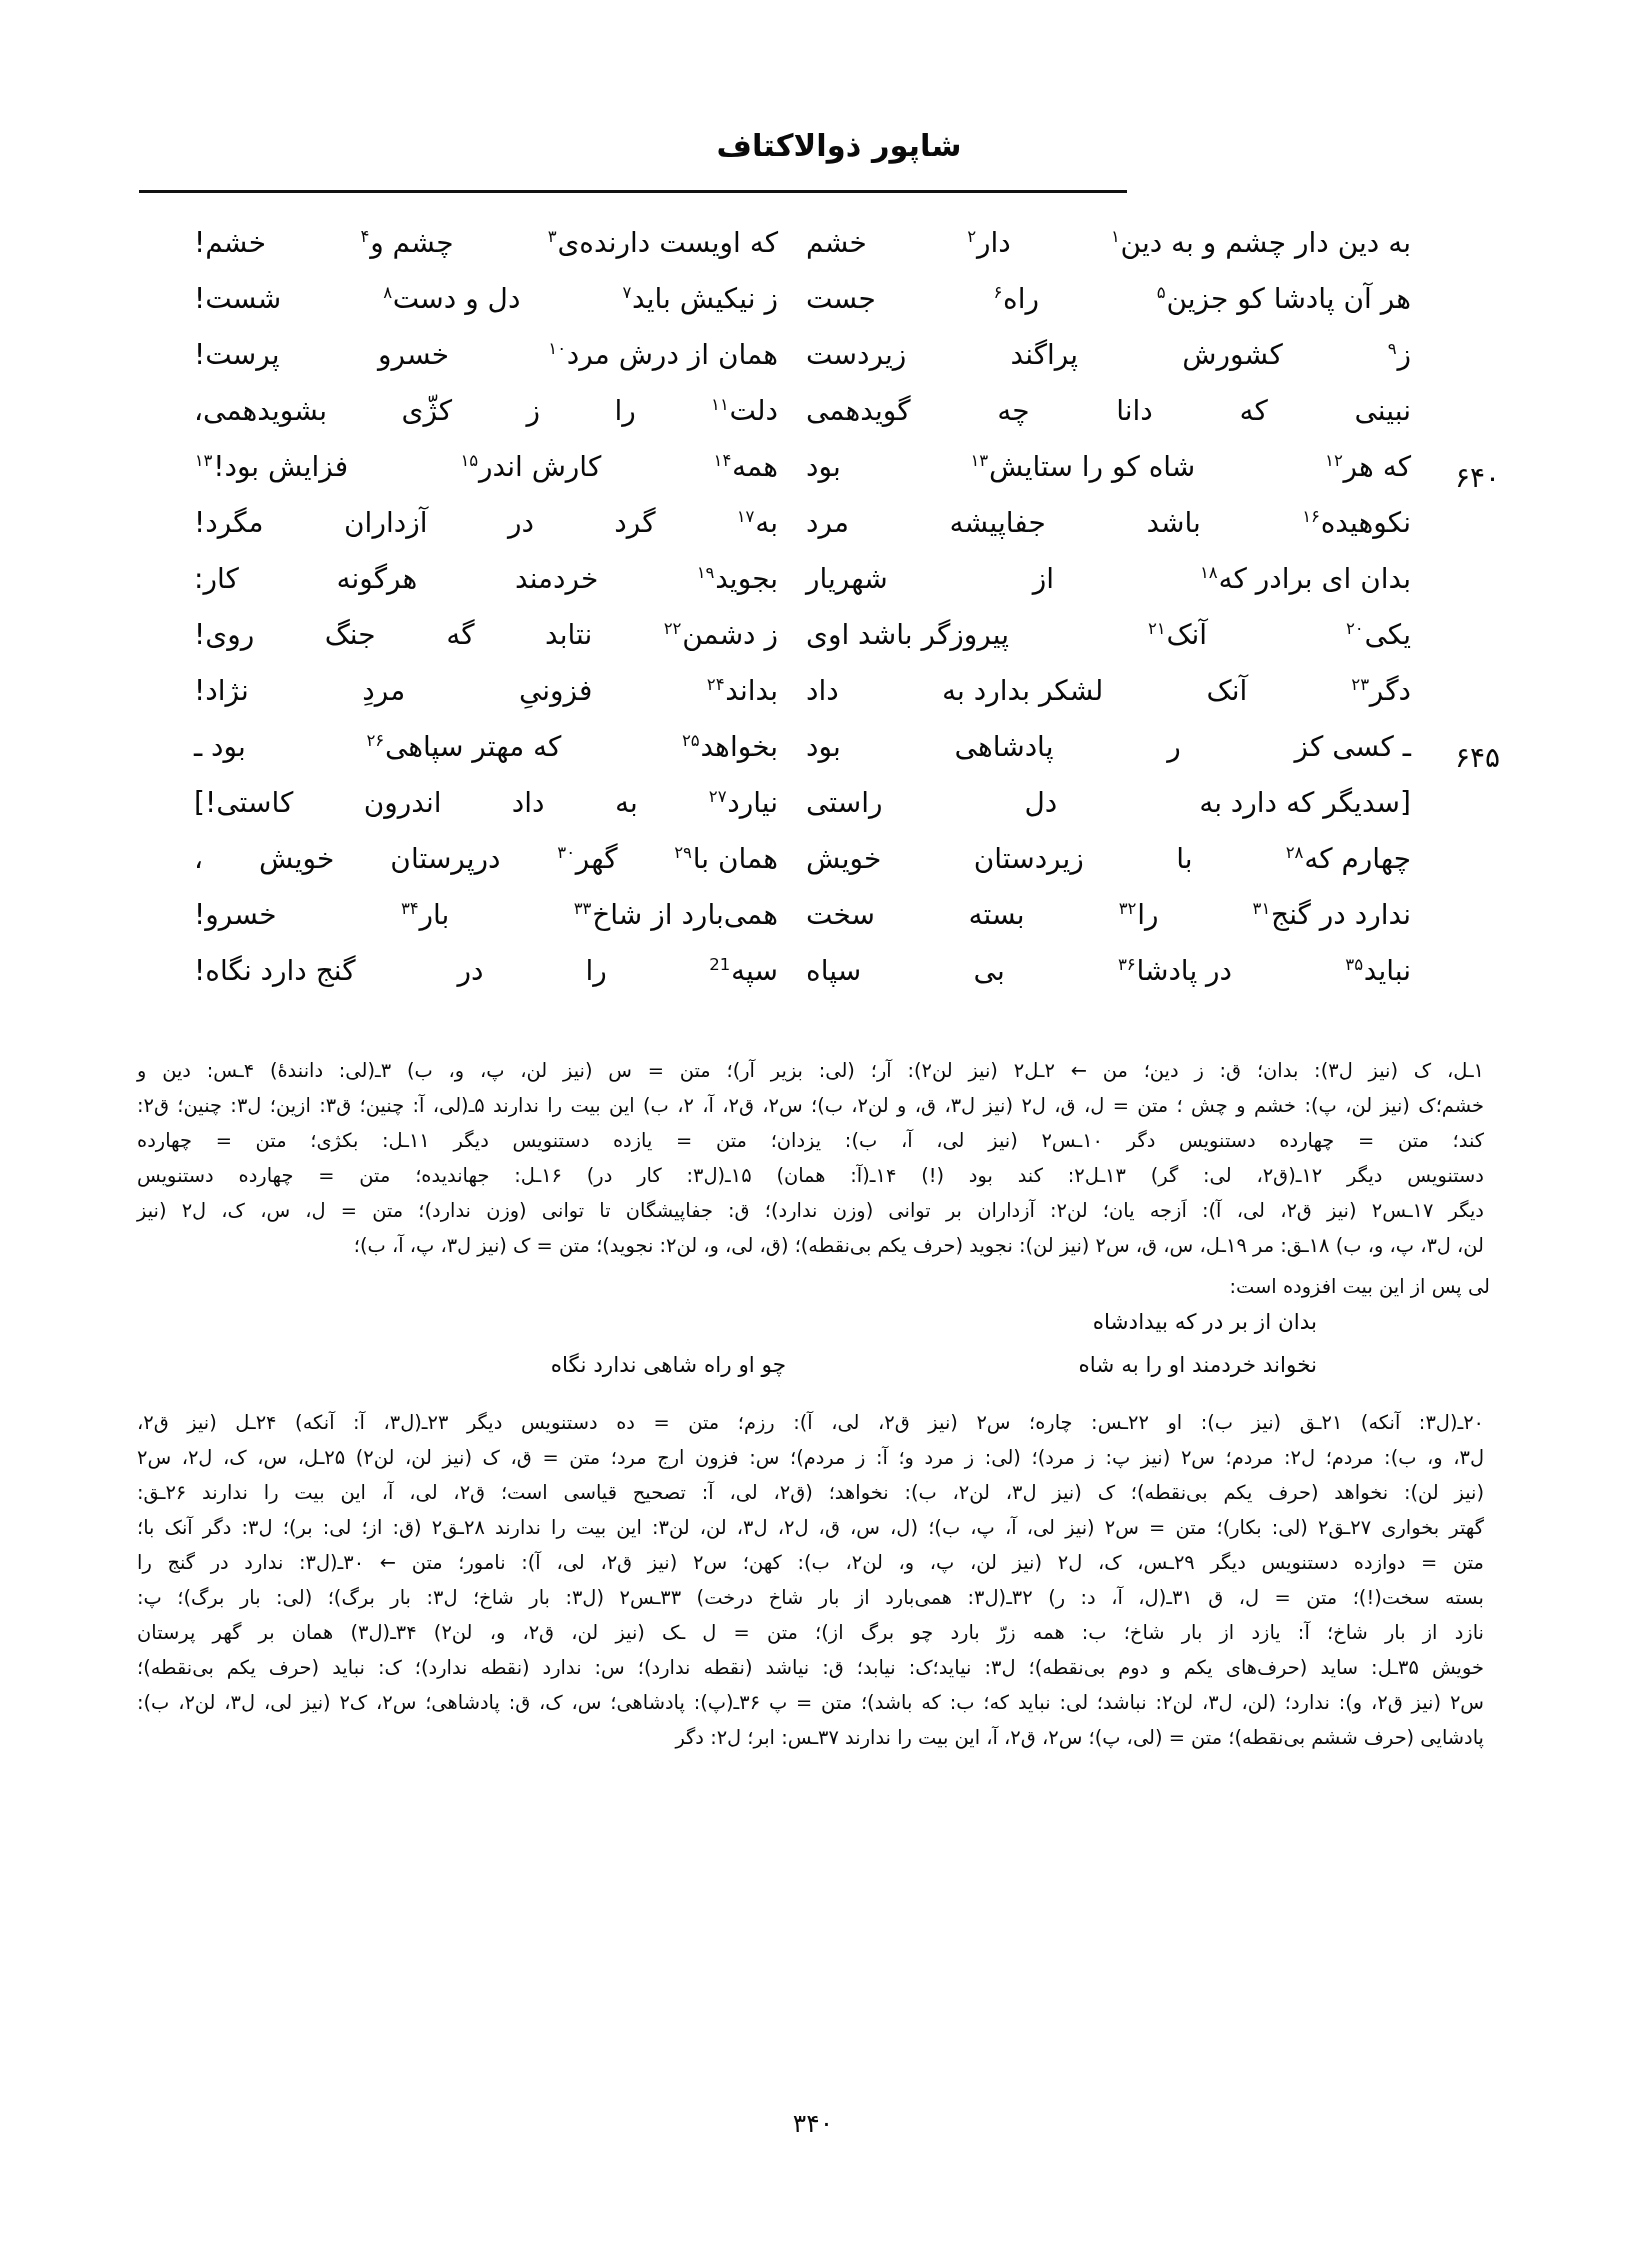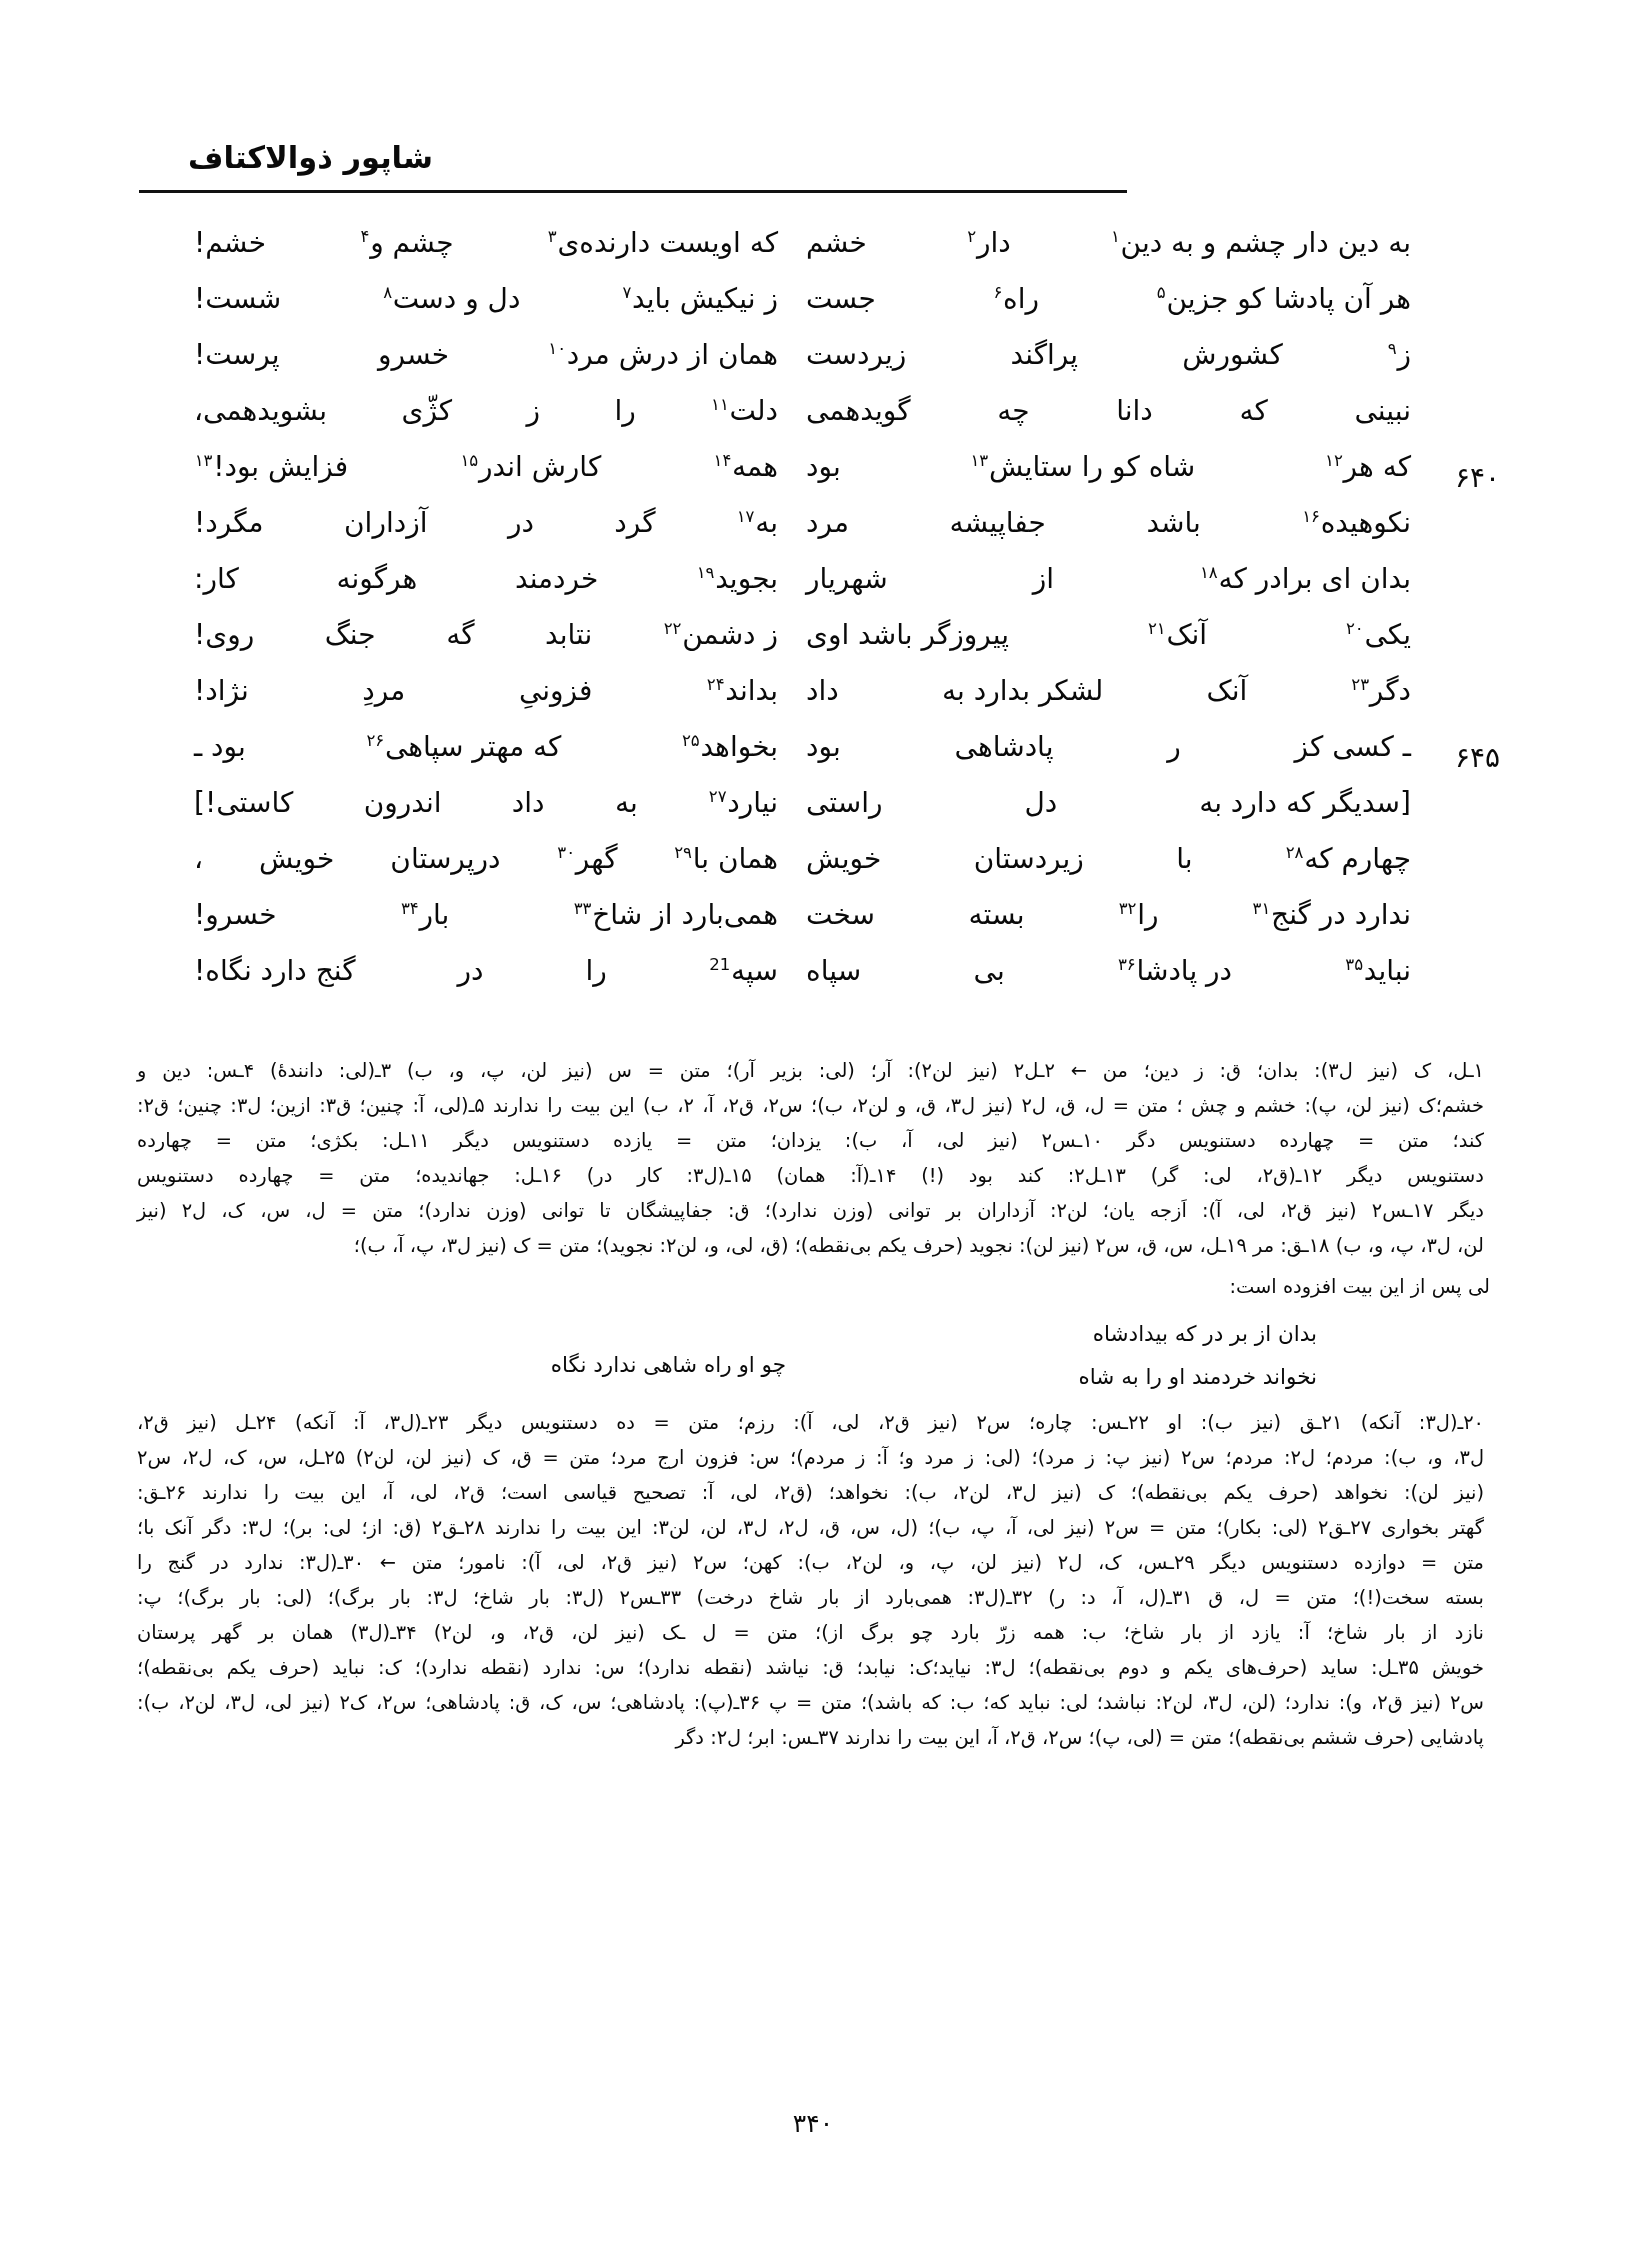--- a/index.html
+++ b/index.html
@@ -20,23 +20,22 @@
     position: absolute;
     inset: 0;
   }
 
   
   .running-head {
     position: absolute;
     top: 129px;
     right: 136px;
     width: 1359px;
-    text-align: left;
-    direction: rtl;
-    margin-top: 12px;
+    text-align: center;
+    direction: rtl;
   }
   .running-head-title {
     display: inline-block;
     font-size: 30.5px;
     font-weight: bold;
     letter-spacing: 0px;
     line-height: 1.1;
     padding-left: 57px;
   }
   .head-rule {
@@ -133,21 +132,21 @@
     flex-direction: row;
     height: 43px;
     font-size: 21.5px;
     line-height: 1.0;
     padding: 0 83px 0 166px;
   }
   .inset-row > span {
     width: 50%;
     white-space: nowrap;
   }
-  .inset-row .i-right { padding-right: 90px; margin-top: 12px; }
+  .inset-row .i-right { padding-right: 90px; }
   .inset-row .i-left { padding-right: 42px; }
 
   .intro-line {
     font-size: 19.4px;
     line-height: 35px;
     text-align: right;
     white-space: nowrap;
     direction: rtl;
   }
 

